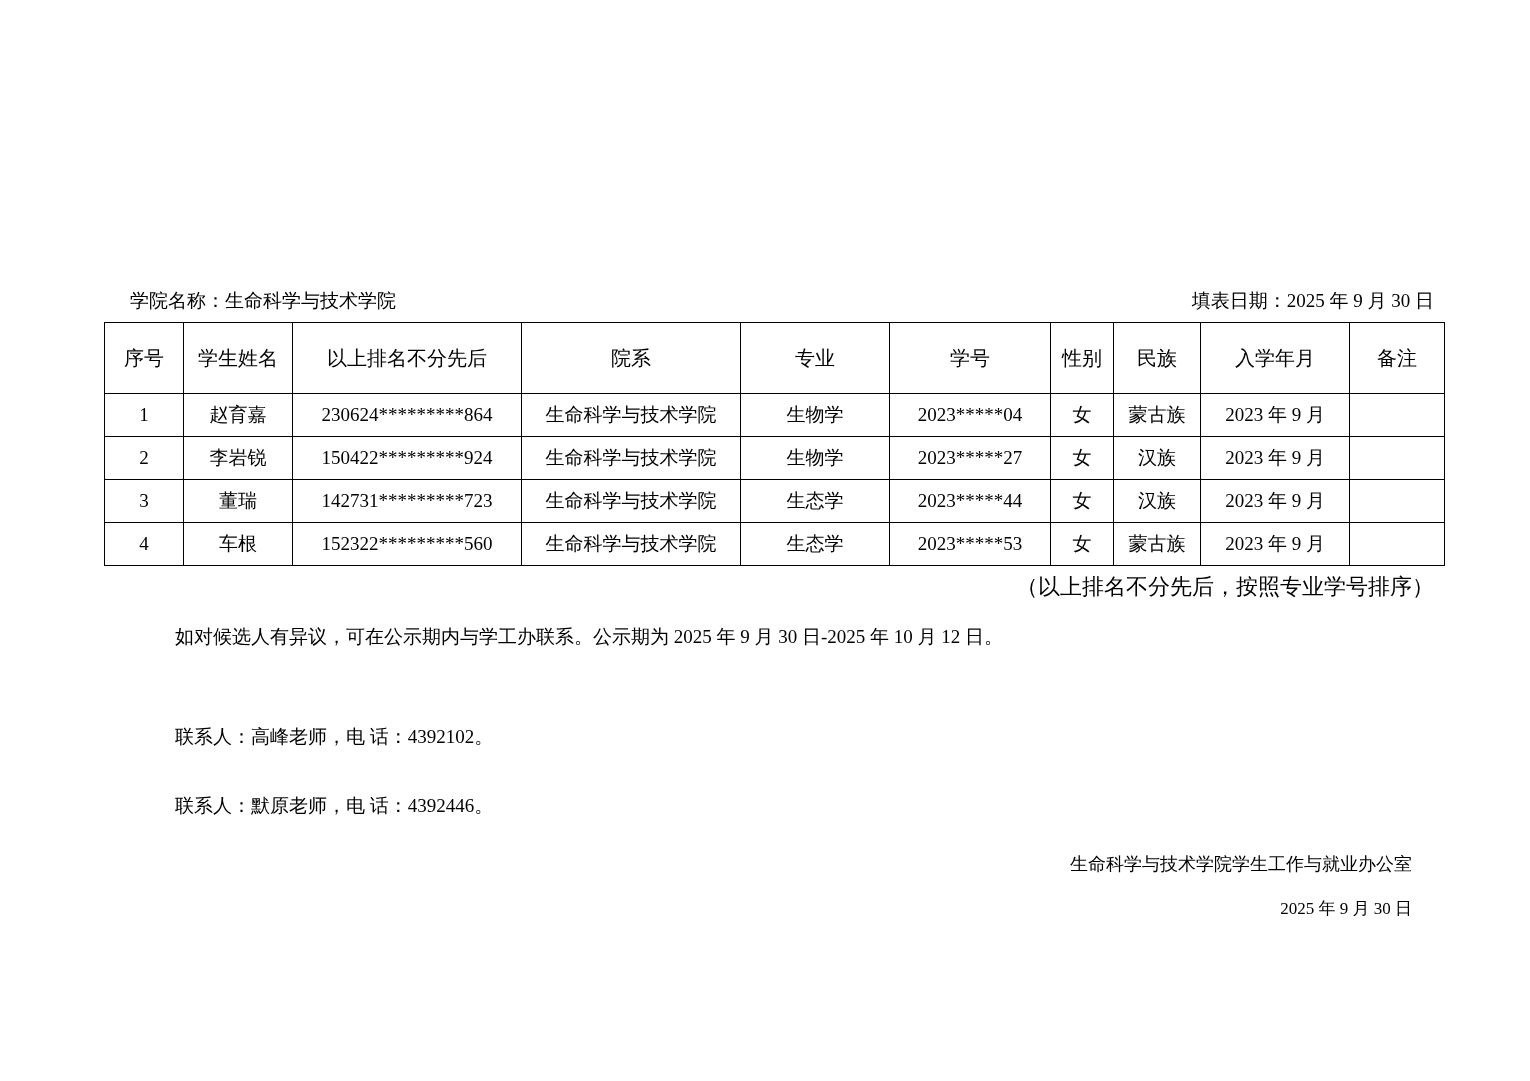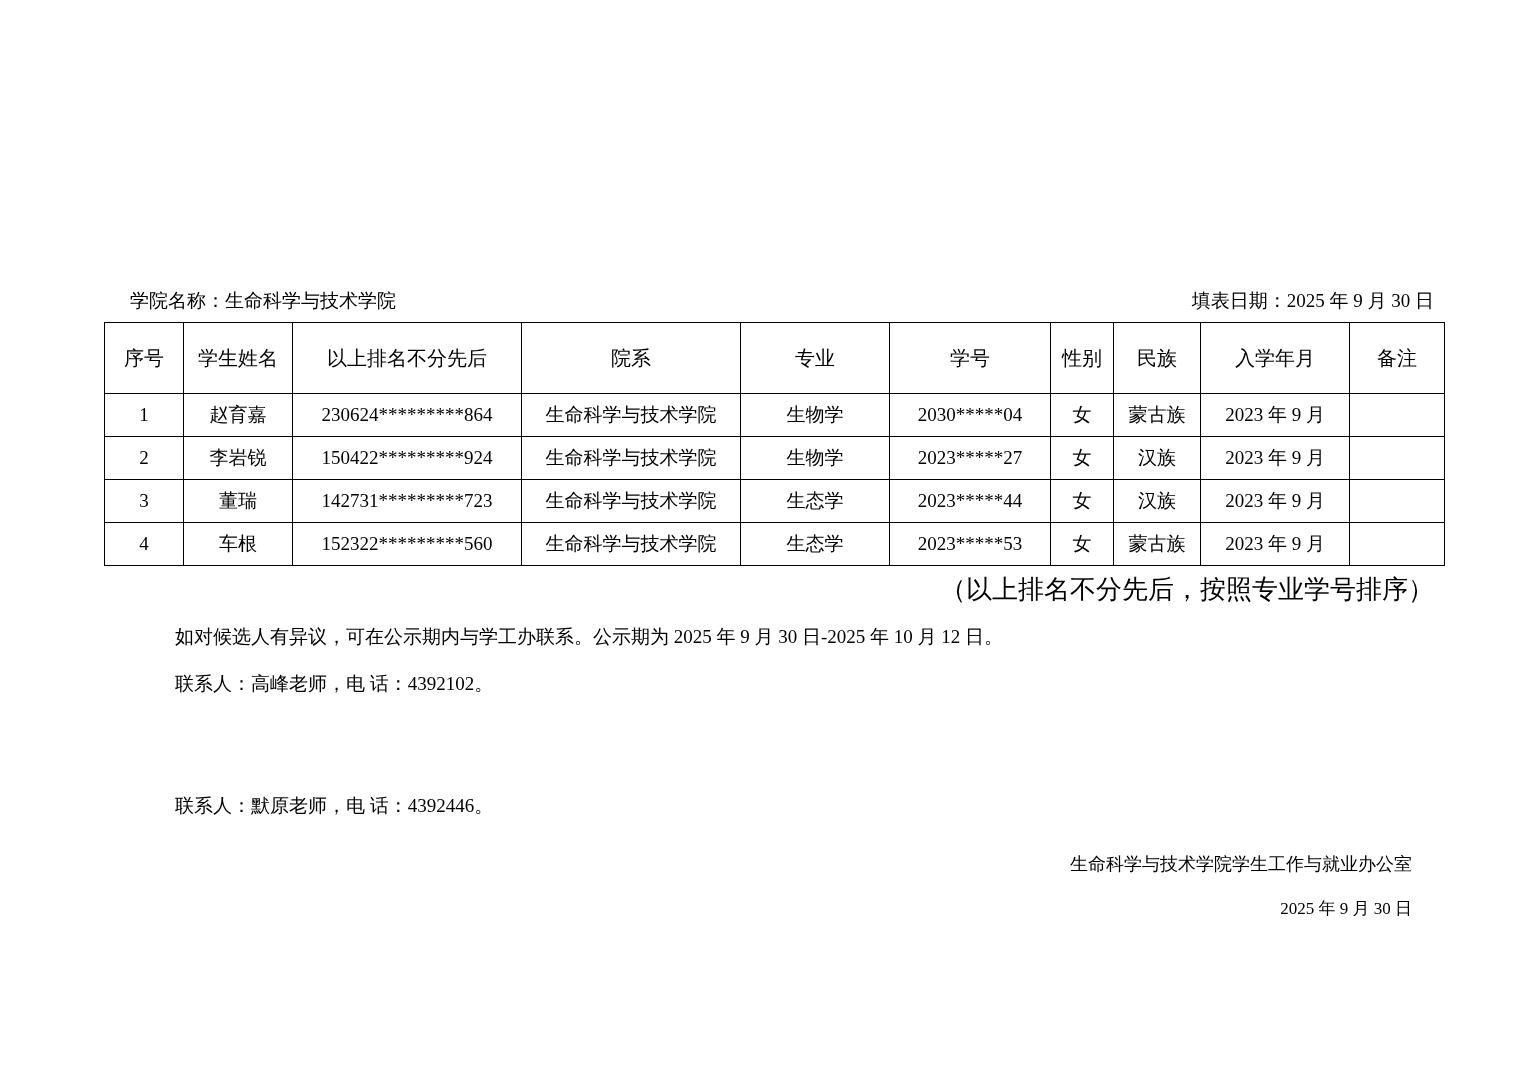--- a/index.html
+++ b/index.html
@@ -80,31 +80,31 @@
   .c5 { width: 160px; }
   .c6 { width: 62px; }
   .c7 { width: 86px; }
   .c8 { width: 148px; }
   .c9 { width: 94px; }
 
   .note-right {
     position: absolute;
     right: 96px;
     top: 572px;
-    font-size: 26px;
+    font-size: 22px;
     white-space: nowrap;
   }
   .body-text {
     position: absolute;
     left: 175px;
     font-size: 19px;
     white-space: nowrap;
   }
   .bt1 { top: 624px; }
-  .bt2 { top: 671px; }
+  .bt2 { top: 724px; }
   .bt3 { top: 757px; margin-top: 36px; }
 
   .sign-org {
     position: absolute;
     right: 118px;
     top: 852px;
     font-size: 18px;
     white-space: nowrap;
   }
   .sign-date {
@@ -141,21 +141,21 @@
         <td class="c9">备注</td>
       </tr>
     </thead>
     <tbody>
       <tr>
         <td>1</td>
         <td>赵育嘉</td>
         <td>230624*********864</td>
         <td>生命科学与技术学院</td>
         <td>生物学</td>
-        <td>2030*****04</td>
+        <td>2023*****04</td>
         <td>女</td>
         <td>蒙古族</td>
         <td>2023 年 9 月</td>
         <td></td>
       </tr>
       <tr>
         <td>2</td>
         <td>李岩锐</td>
         <td>150422*********924</td>
         <td>生命科学与技术学院</td>

